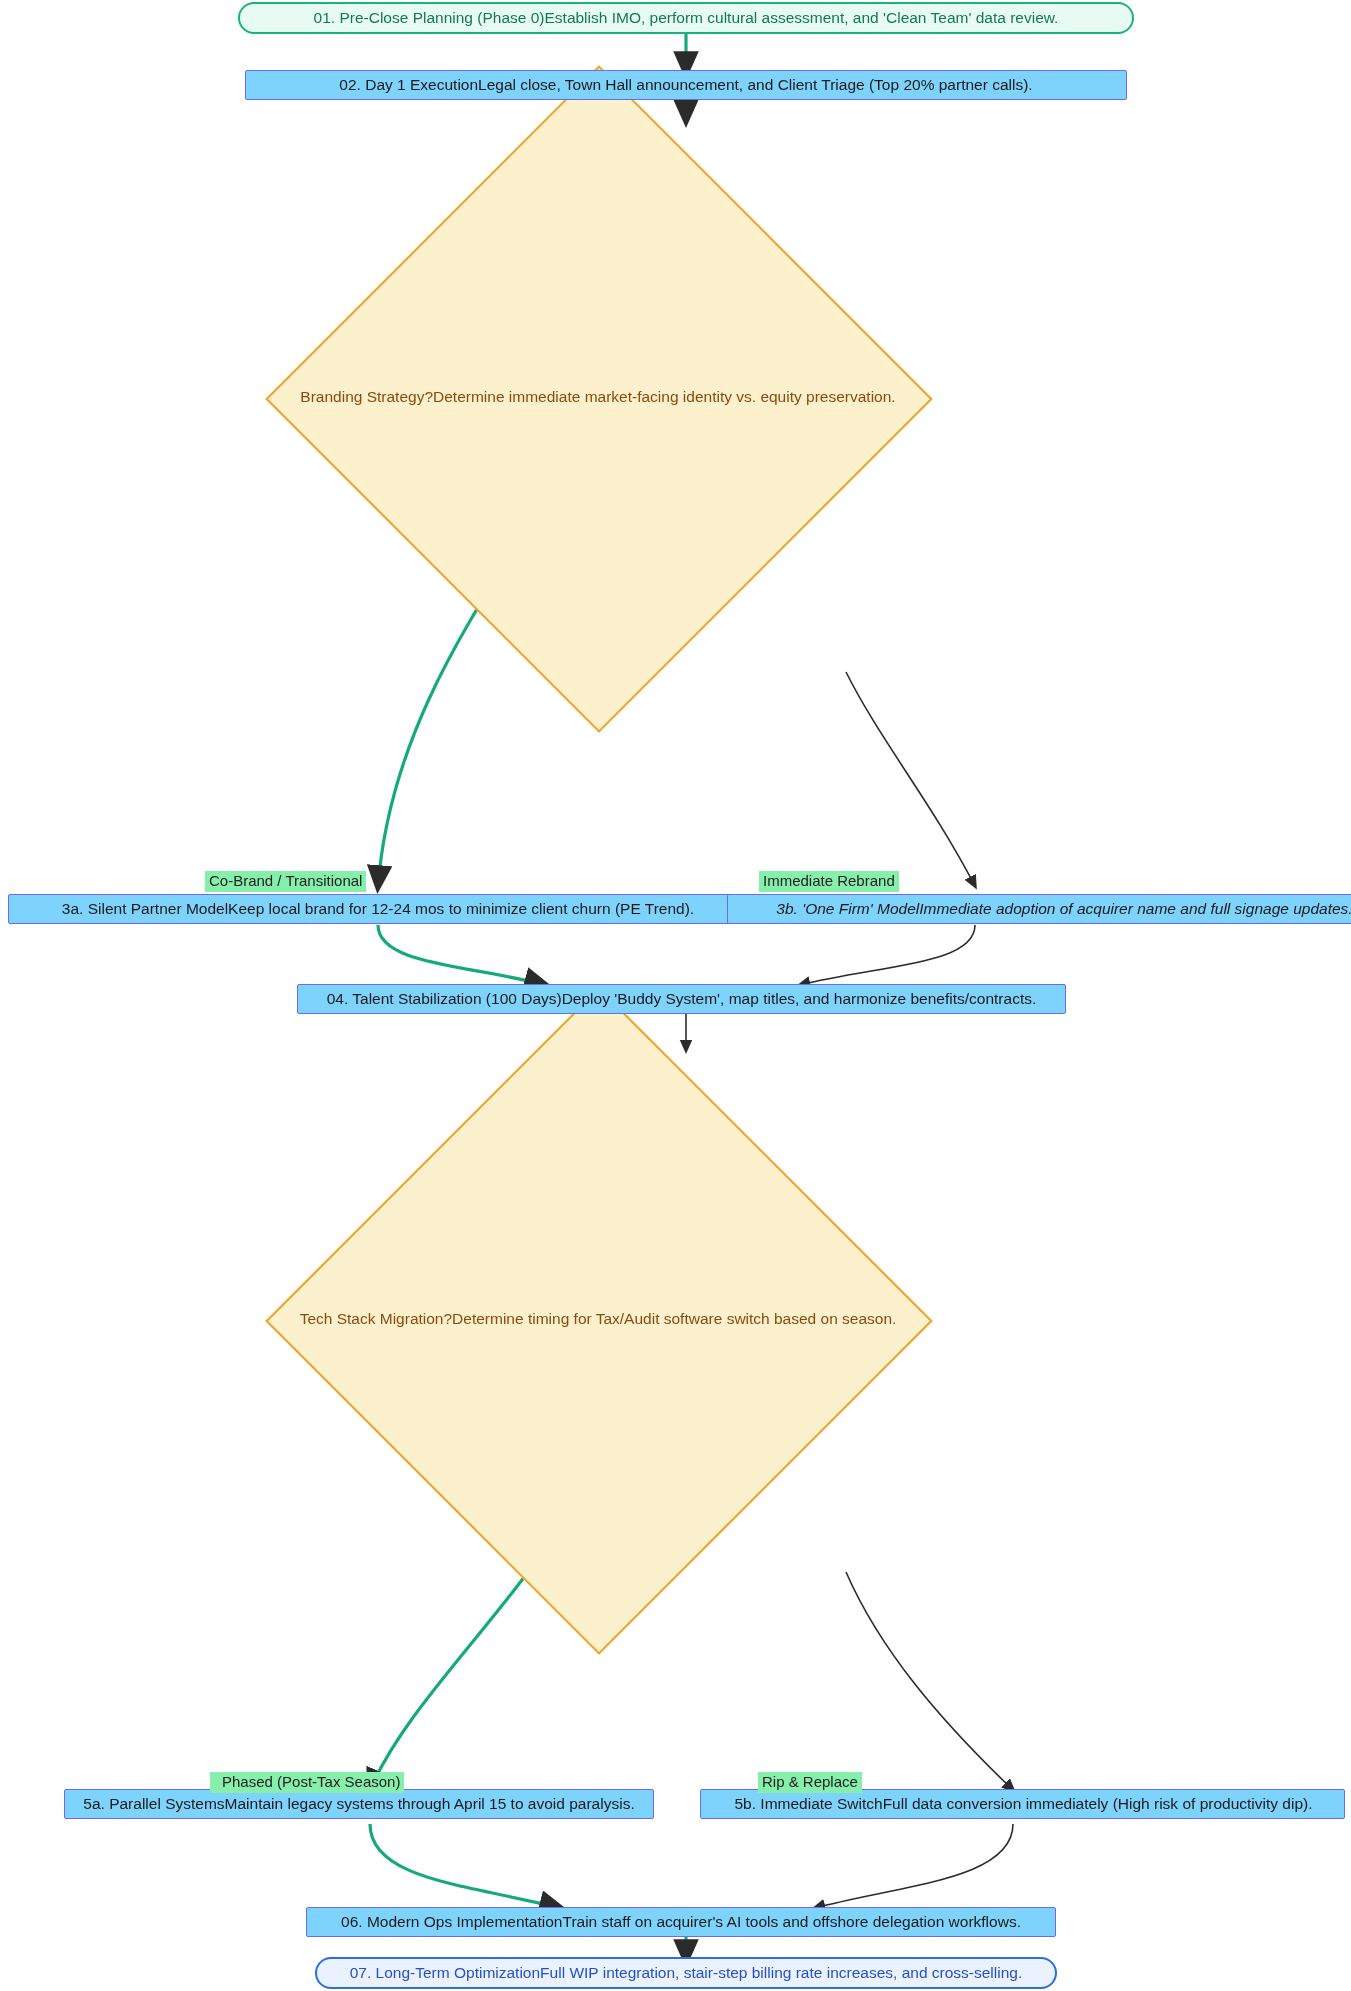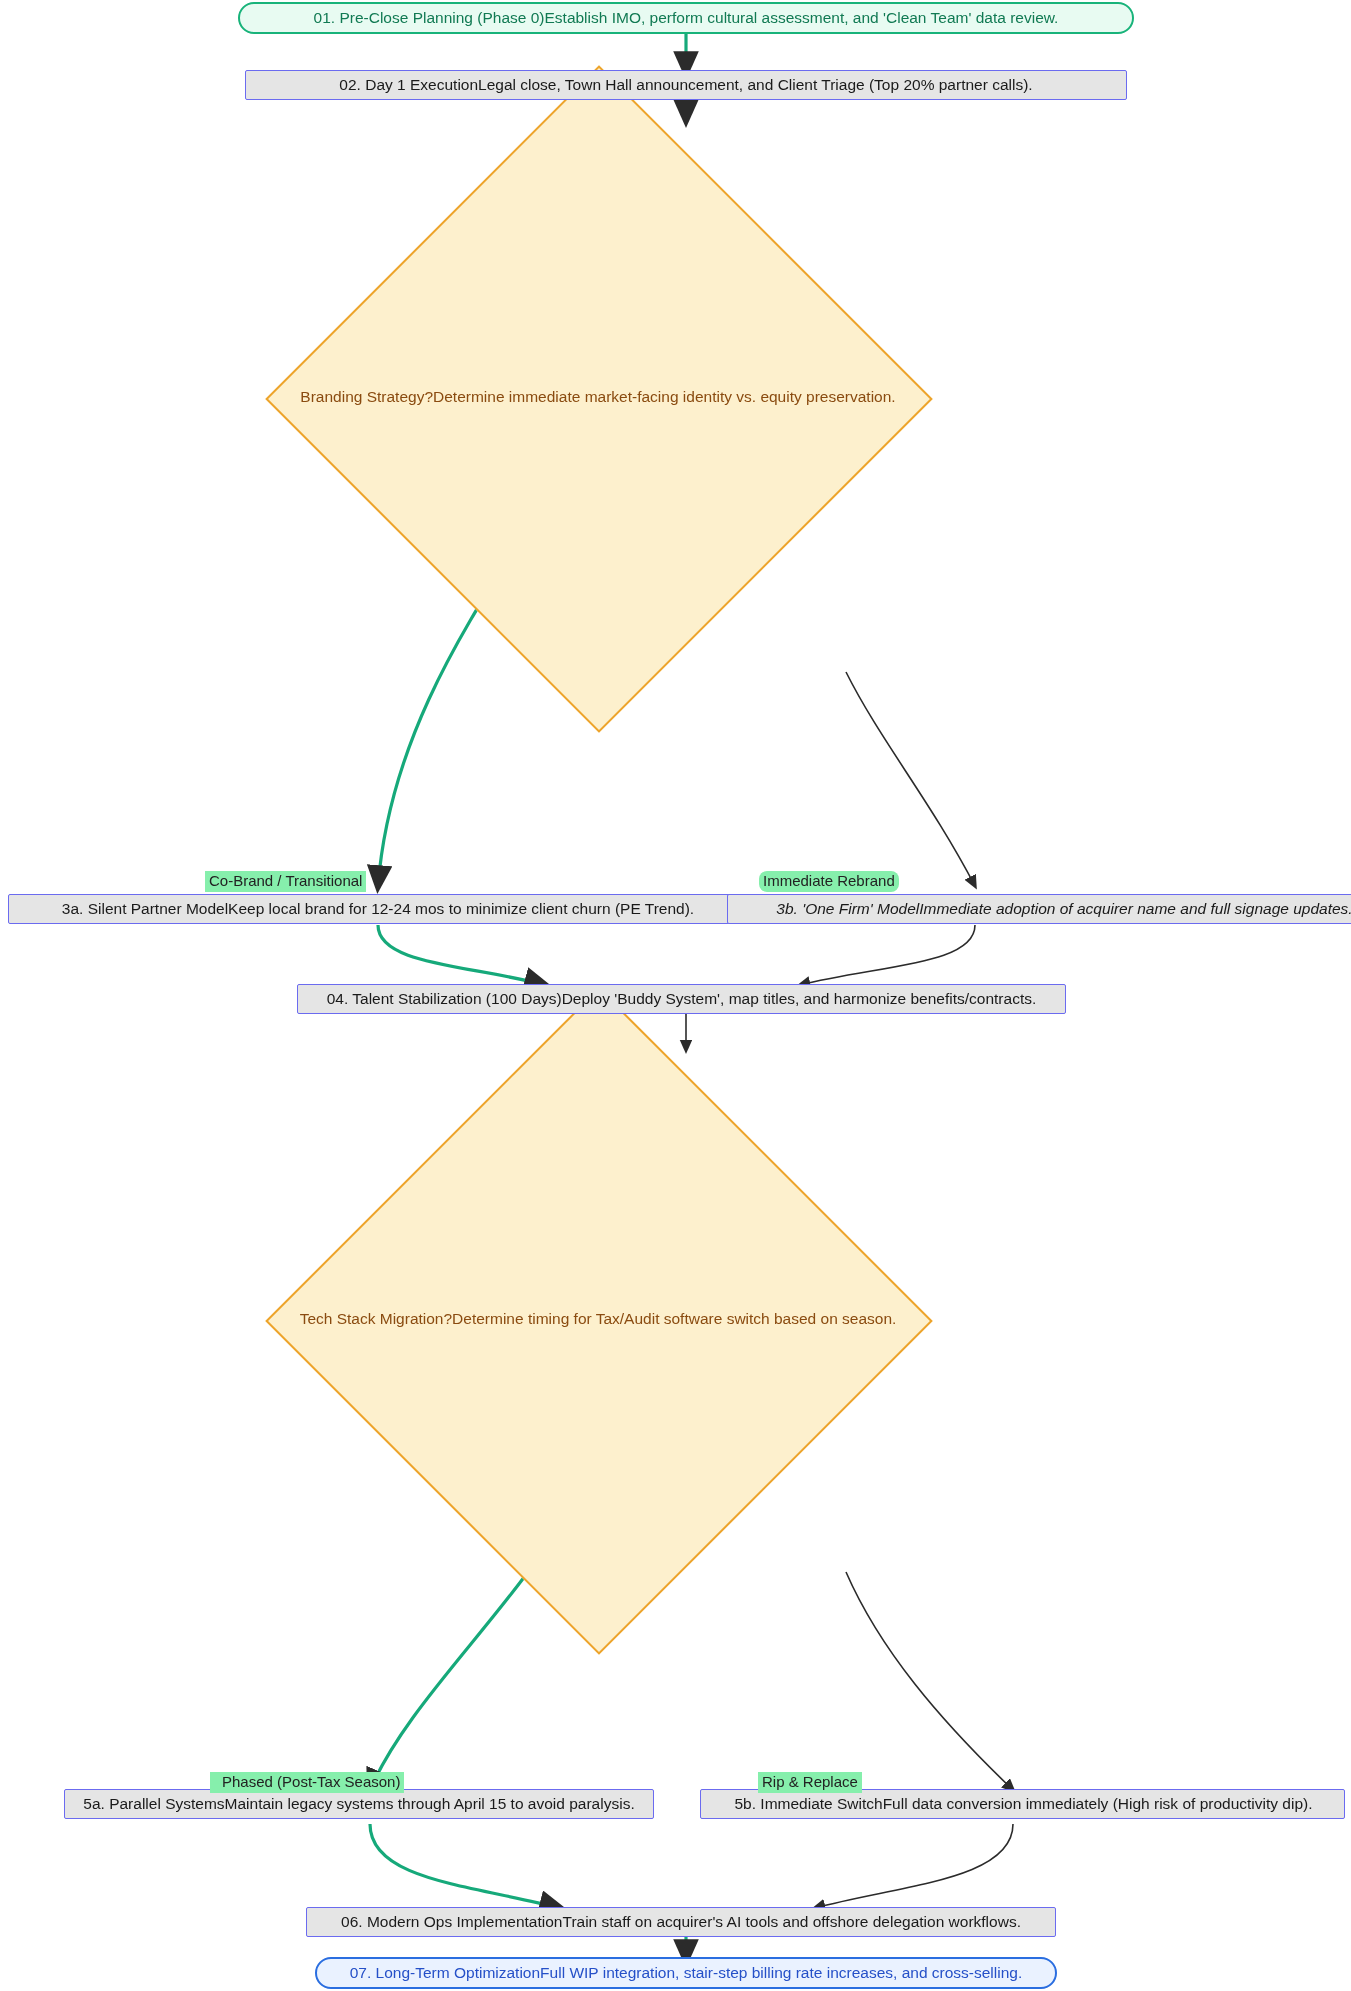--- a/index.html
+++ b/index.html
@@ -50,21 +50,21 @@
   }
   .node-end {
     background: #eaf2ff;
     border: 2px solid #2a6ee0;
     border-radius: 18px;
     color: #2550c8;
     height: 32px;
     padding: 12px 13px;
   }
   .node-process {
-    background: #e5e5e5;
+    background: #7dd3fc;
     border: 1.6px solid #6b6bf0;
     border-radius: 2px;
     color: #1a1a1a;
     height: 30px;
     padding: 0 9px;
   }
   .node-decision {
     color: #8a4b10;
     font-size: 15.5px;
     background: transparent;
@@ -173,19 +173,19 @@
   <div class="node node-process" style="left:306px; top:1907px; width:750px;">
     <span>06. Modern Ops ImplementationTrain staff on acquirer's AI tools and offshore delegation workflows.</span>
   </div>
 
   <div class="node node-end" style="left:315px; top:1957px; width:742px;">
     <span>07. Long-Term OptimizationFull WIP integration, stair-step billing rate increases, and cross-selling.</span>
   </div>
 
   <div class="edge-label" style="left:205px; top:871px;">Co-Brand / Transitional</div>
 
-  <div class="edge-label" style="left:759px; top:871px;border-radius:8px;">Immediate Rebrand</div>
+  <div class="edge-label" style="left:759px; top:871px;">Immediate Rebrand</div>
 
   <div class="edge-label" style="left:210px; top:1772px;padding-left:12px;">Phased (Post-Tax Season)</div>
 
   <div class="edge-label" style="left:758px; top:1772px;">Rip &amp; Replace</div>
 
 </div>
 
 </body></html>

